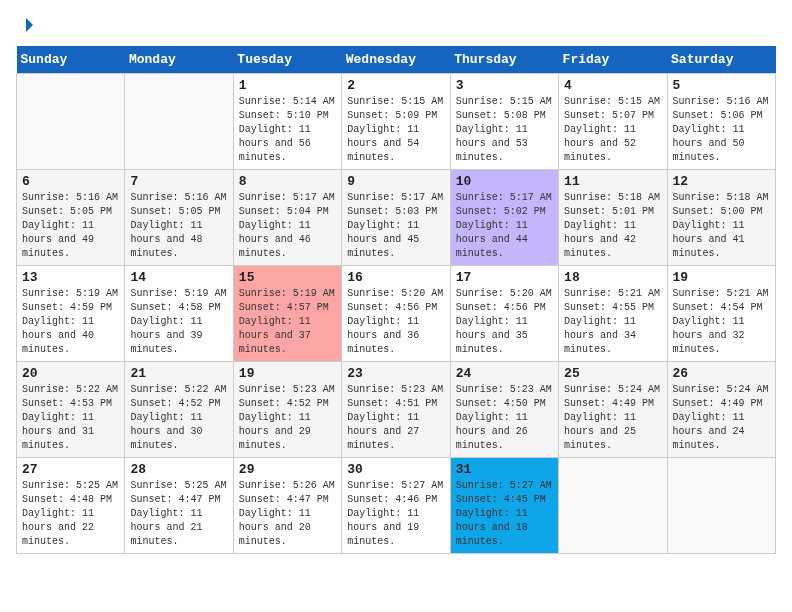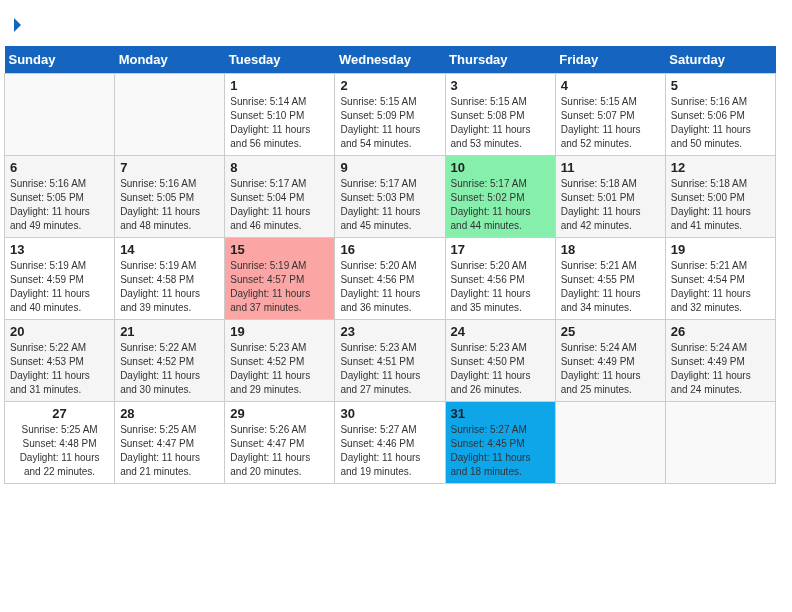--- a/index.html
+++ b/index.html
@@ -4,21 +4,22 @@
   <style>
     * { box-sizing: border-box; margin: 0; padding: 0; }
     body {
       font-family: Arial, sans-serif;
       background: #fff;
       width: 792px;
       min-height: 612px;
     }
     .container {
       width: 792px;
-      padding: 16px 16px 16px 4px;
+      padding: 16px 16px 16px 16px;
+      font-family: Liberation Mono, monospace;
     }
     .header {
       display: flex;
       align-items: flex-start;
       justify-content: space-between;
       margin-bottom: 12px;
     }
     .logo {
       display: flex;
       flex-direction: column;
@@ -162,21 +163,21 @@
             <div class="day-info">Sunrise: 5:16 AM<br>Sunset: 5:05 PM<br>Daylight: 11 hours and 48 minutes.</div>
           </td>
           <td style="background: rgb(245, 245, 245);">
             <span class="day-num">8</span>
             <div class="day-info">Sunrise: 5:17 AM<br>Sunset: 5:04 PM<br>Daylight: 11 hours and 46 minutes.</div>
           </td>
           <td style="background: rgb(245, 245, 245);">
             <span class="day-num">9</span>
             <div class="day-info">Sunrise: 5:17 AM<br>Sunset: 5:03 PM<br>Daylight: 11 hours and 45 minutes.</div>
           </td>
-          <td style="background: #86efac;">
+          <td style="background: #c4b5fd;">
             <span class="day-num">10</span>
             <div class="day-info">Sunrise: 5:17 AM<br>Sunset: 5:02 PM<br>Daylight: 11 hours and 44 minutes.</div>
           </td>
           <td style="background: rgb(245, 245, 245);">
             <span class="day-num">11</span>
             <div class="day-info">Sunrise: 5:18 AM<br>Sunset: 5:01 PM<br>Daylight: 11 hours and 42 minutes.</div>
           </td>
           <td style="background: rgb(245, 245, 245);">
             <span class="day-num">12</span>
             <div class="day-info">Sunrise: 5:18 AM<br>Sunset: 5:00 PM<br>Daylight: 11 hours and 41 minutes.</div>
@@ -236,21 +237,21 @@
           <td style="background: rgb(245, 245, 245);">
             <span class="day-num">25</span>
             <div class="day-info">Sunrise: 5:24 AM<br>Sunset: 4:49 PM<br>Daylight: 11 hours and 25 minutes.</div>
           </td>
           <td style="background: rgb(245, 245, 245); margin-left: 36px;">
             <span class="day-num">26</span>
             <div class="day-info">Sunrise: 5:24 AM<br>Sunset: 4:49 PM<br>Daylight: 11 hours and 24 minutes.</div>
           </td>
         </tr>
         <tr>
-          <td style="background: rgb(255, 255, 255); text-align: center;">
+          <td style="background: rgb(255, 255, 255);">
             <span class="day-num">27</span>
             <div class="day-info">Sunrise: 5:25 AM<br>Sunset: 4:48 PM<br>Daylight: 11 hours and 22 minutes.</div>
           </td>
           <td style="background: rgb(255, 255, 255);">
             <span class="day-num">28</span>
             <div class="day-info">Sunrise: 5:25 AM<br>Sunset: 4:47 PM<br>Daylight: 11 hours and 21 minutes.</div>
           </td>
           <td style="background: rgb(255, 255, 255);">
             <span class="day-num">29</span>
             <div class="day-info">Sunrise: 5:26 AM<br>Sunset: 4:47 PM<br>Daylight: 11 hours and 20 minutes.</div>

